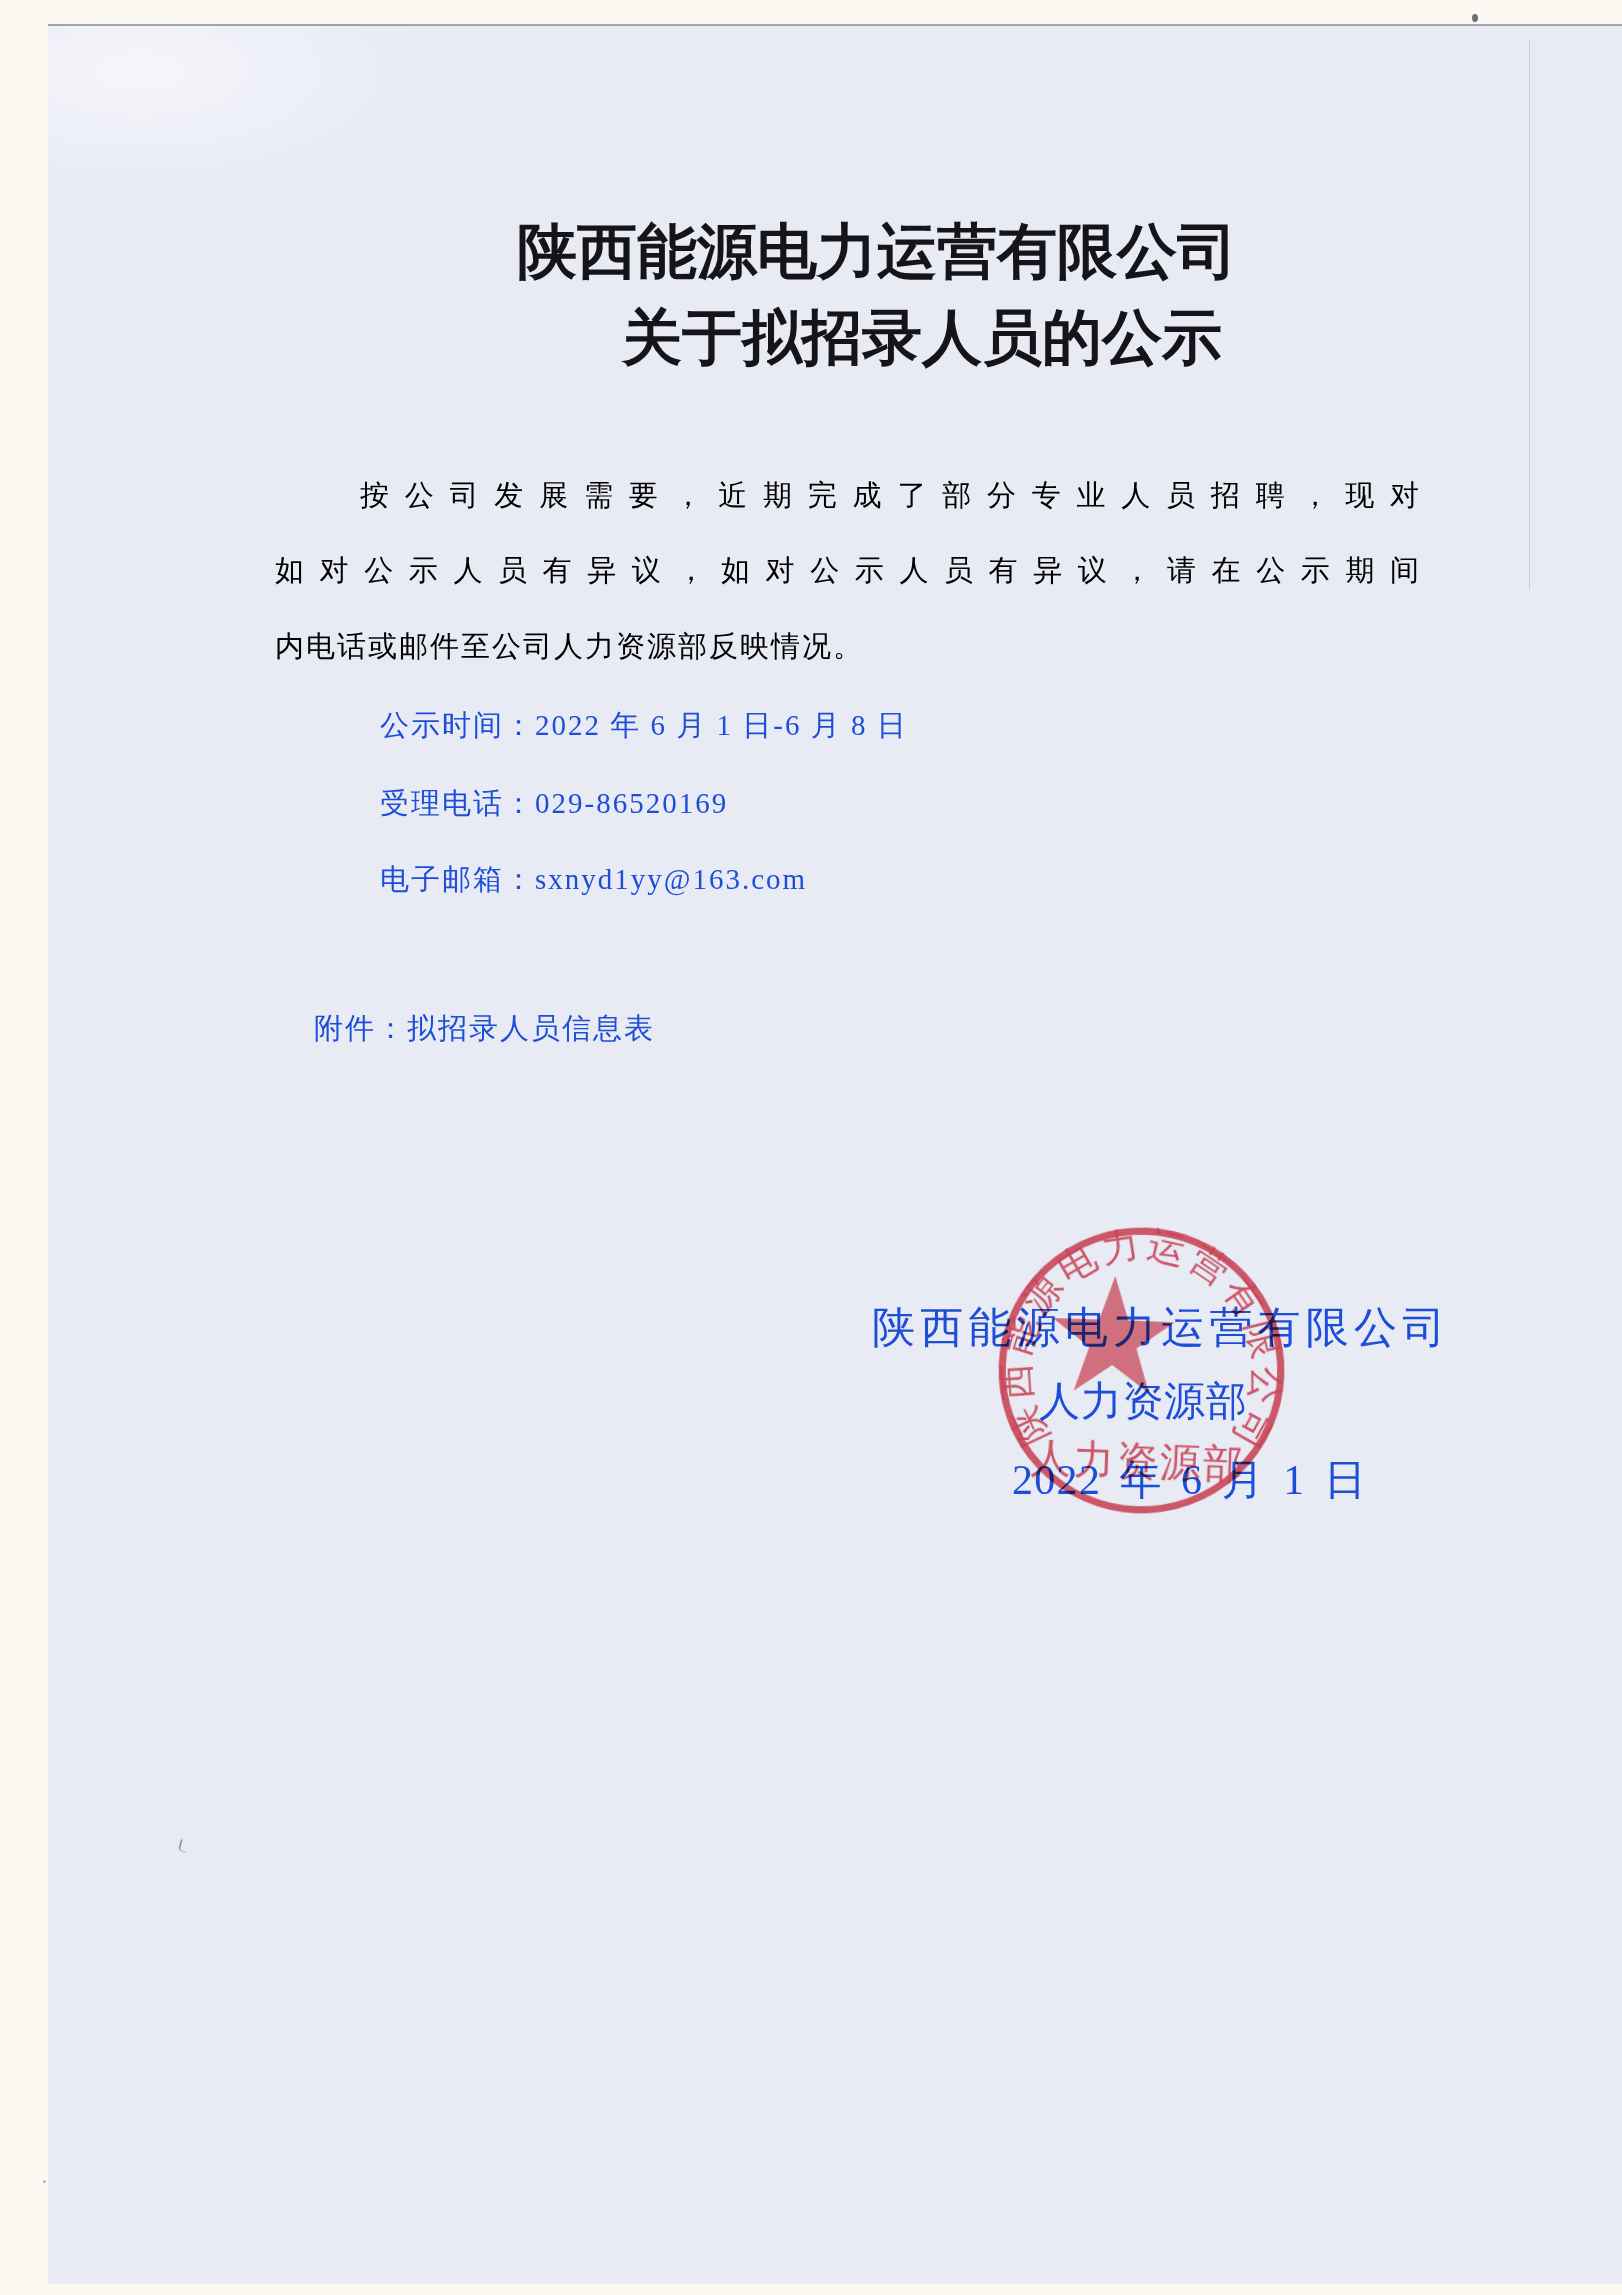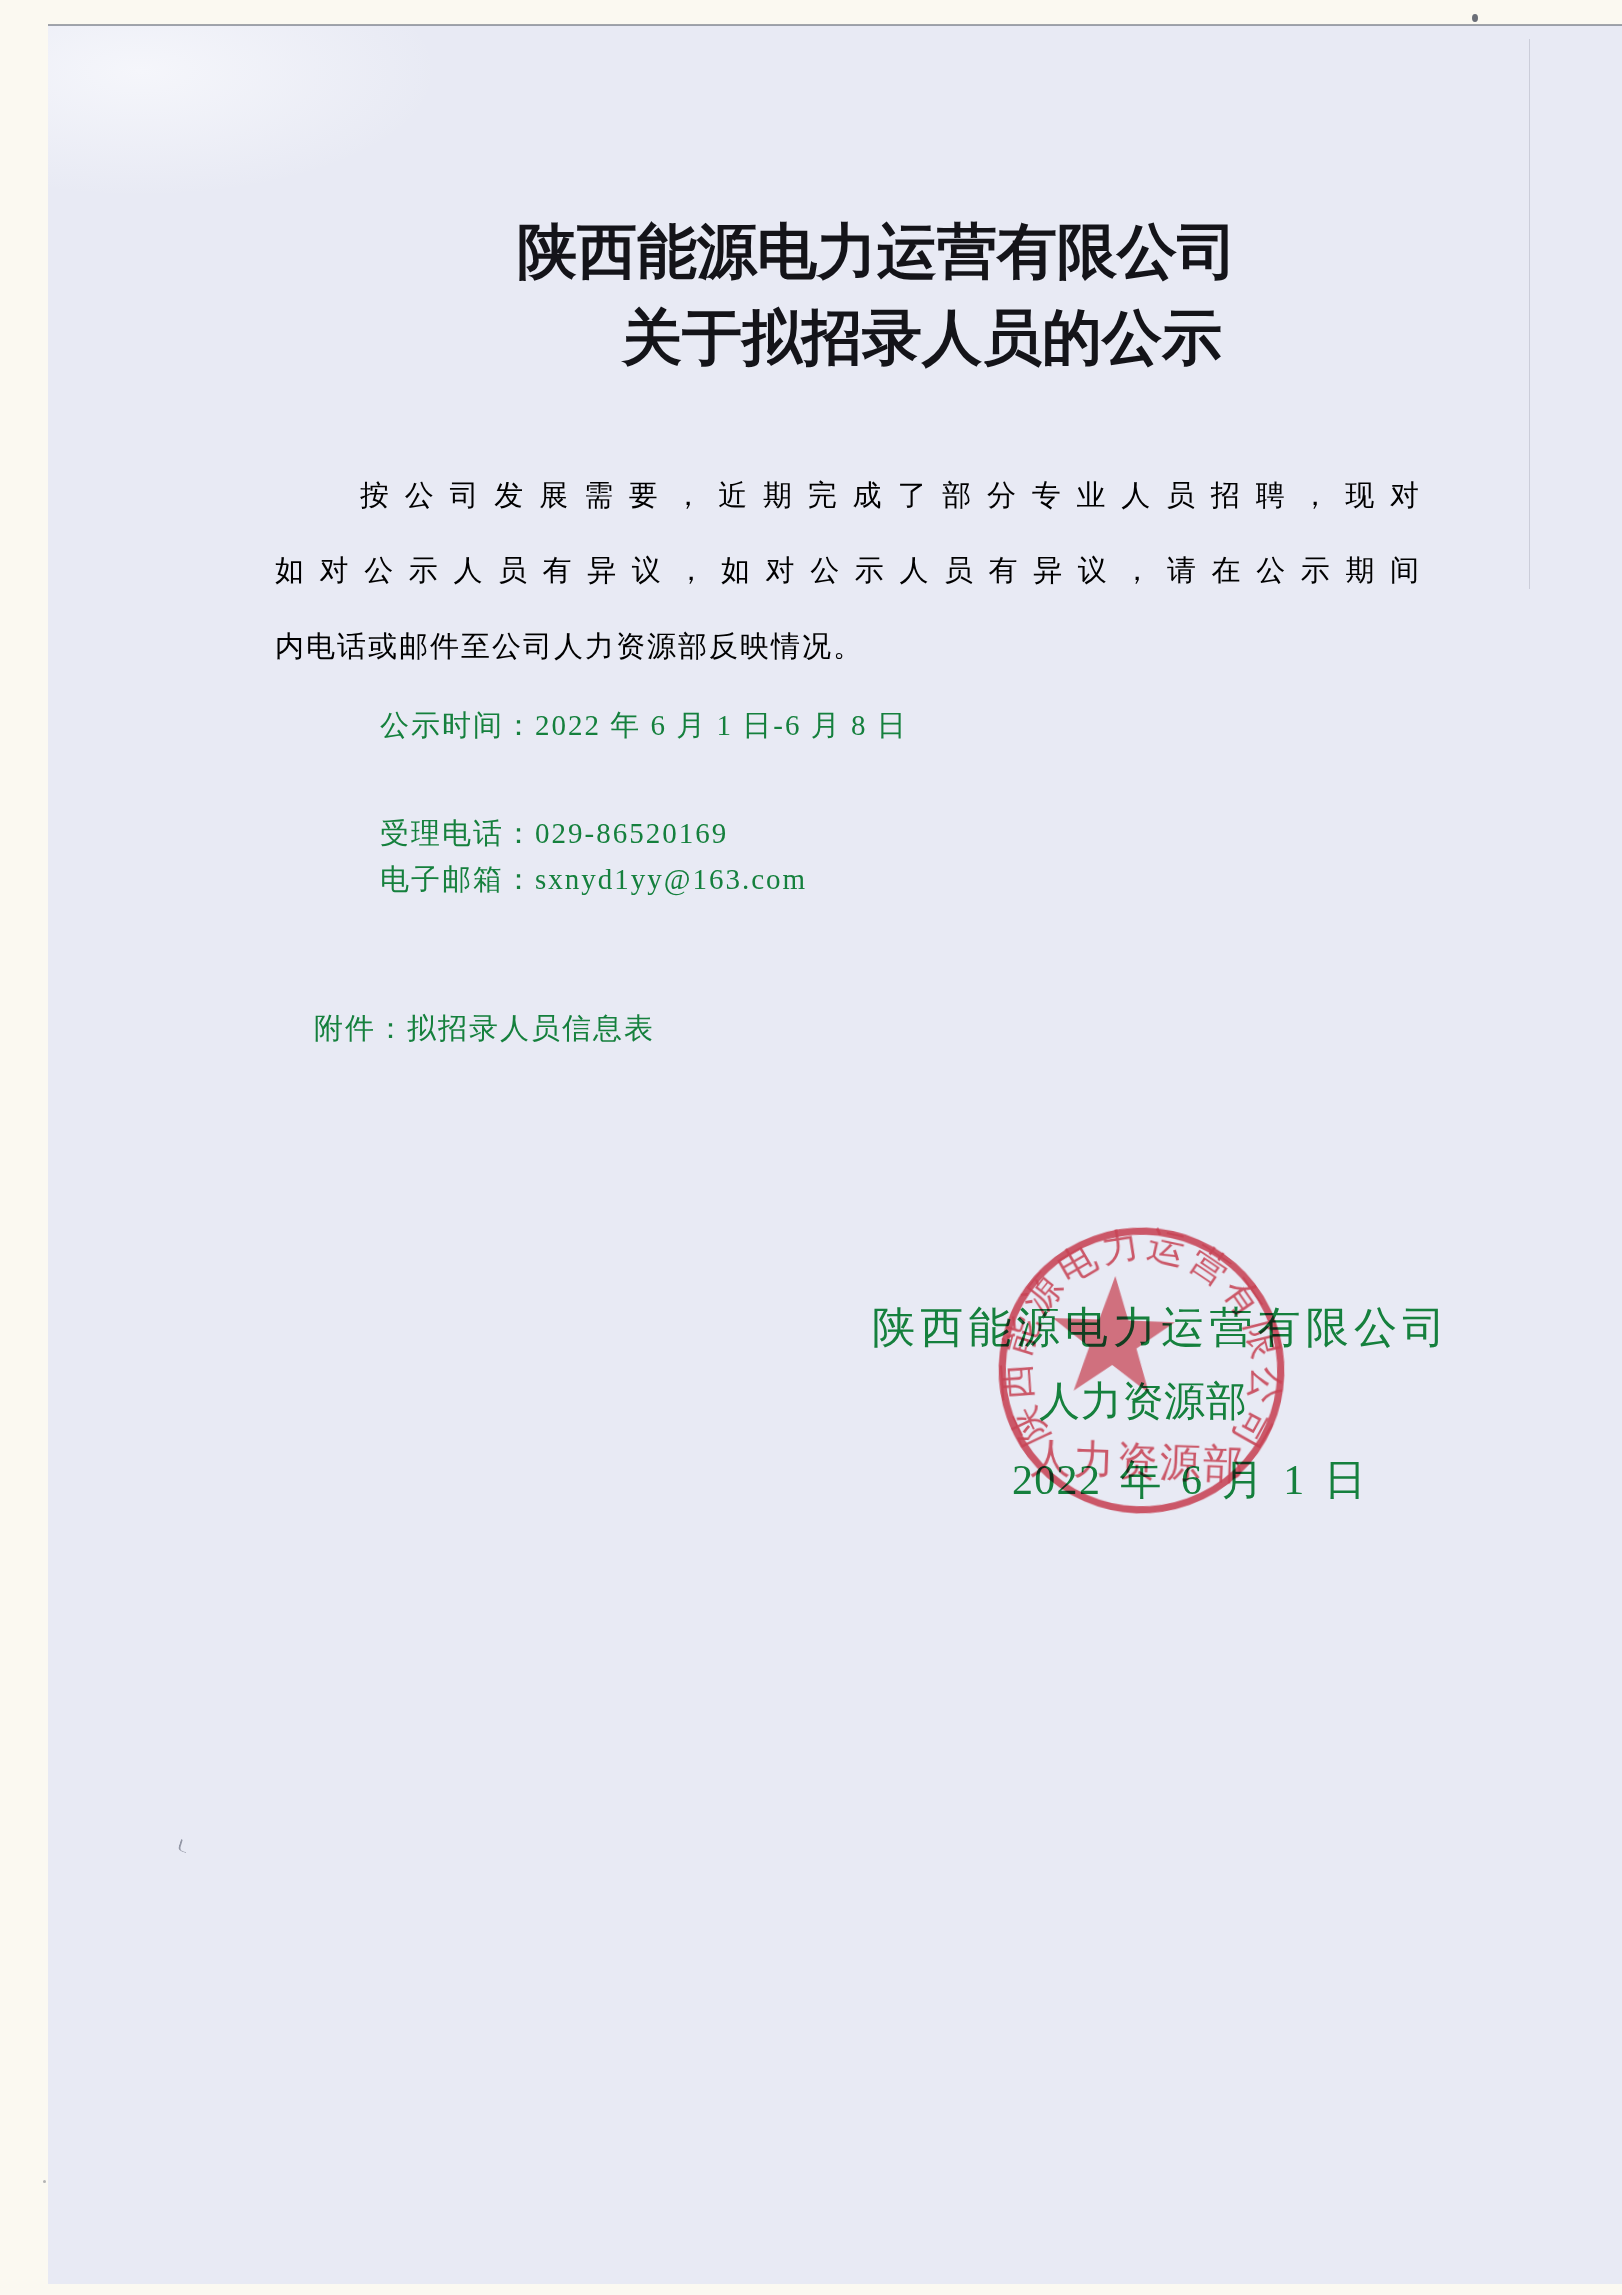--- a/index.html
+++ b/index.html
@@ -21,21 +21,21 @@
   .crease{
     position:absolute;left:1529px;top:39px;width:1.3px;height:550px;
     background:rgba(100,106,124,.22);
   }
   .speck{position:absolute;background:#6b6f78;border-radius:50%;}
   .mark-small{
     position:absolute;left:179px;top:1840px;width:6.5px;height:10.5px;
     border-left:2px solid rgba(110,115,130,.7);border-bottom:1.3px solid rgba(110,115,130,.5);
     border-radius:0 0 0 5.2px;transform:rotate(18deg);
   }
-  .txt{position:absolute;white-space:nowrap;color:#15803d;}
+  .txt{position:absolute;white-space:nowrap;color:#1d4ed8;}
   .title-line{
     font-weight:700;font-size:60px;line-height:72px;color:#141419;
     letter-spacing:0px;
   }
   .body-line{
     font-size:29px;line-height:75px;letter-spacing:2px;
   }
   .para{position:absolute;left:275px;width:1146px;white-space:normal;}
   .just{text-align:justify;text-align-last:justify;}
   .sig-company{font-size:43px;line-height:75px;letter-spacing:5.2px;}
@@ -59,21 +59,21 @@
 <div class="mark-small"></div>
 
 <div class="txt title-line" style="left:517px;top:216px;">陕西能源电力运营有限公司</div>
 <div class="txt title-line" style="left:622px;top:302px;">关于拟招录人员的公示</div>
 
 <div class="para body-line just" style="top:458px;padding-left:85px;width:1061px;">按公司发展需要，近期完成了部分专业人员招聘，现对</div>
 <div class="para body-line just" style="top:533px;">如对公示人员有异议，如对公示人员有异议，请在公示期间</div>
 <div class="para body-line" style="top:609px;">内电话或邮件至公司人力资源部反映情况。</div>
 
 <div class="txt body-line" style="left:380px;top:688px;">公示时间：2022 年 6 月 1 日-6 月 8 日</div>
-<div class="txt body-line" style="left:380px;top:796px;">受理电话：029-86520169</div>
+<div class="txt body-line" style="left:380px;top:766px;">受理电话：029-86520169</div>
 <div class="txt body-line" style="left:380px;top:842px;">电子邮箱：sxnyd1yy@163.com</div>
 
 <div class="txt body-line" style="left:314px;top:991px;">附件：拟招录人员信息表</div>
 
 <div class="txt sig-company" style="left:872px;top:1290px;">陕西能源电力运营有限公司</div>
 <div class="txt sig-dept" style="left:1039px;top:1364px;">人力资源部</div>
 <div class="txt sig-date" style="left:1012px;top:1443px;">2022 年 6 月 1 日</div>
 
 <svg class="seal" viewBox="0 0 500 500">
   <circle cx="250" cy="250" r="213" fill="none" stroke="#d8394a" stroke-width="11" opacity="0.88"></circle>

